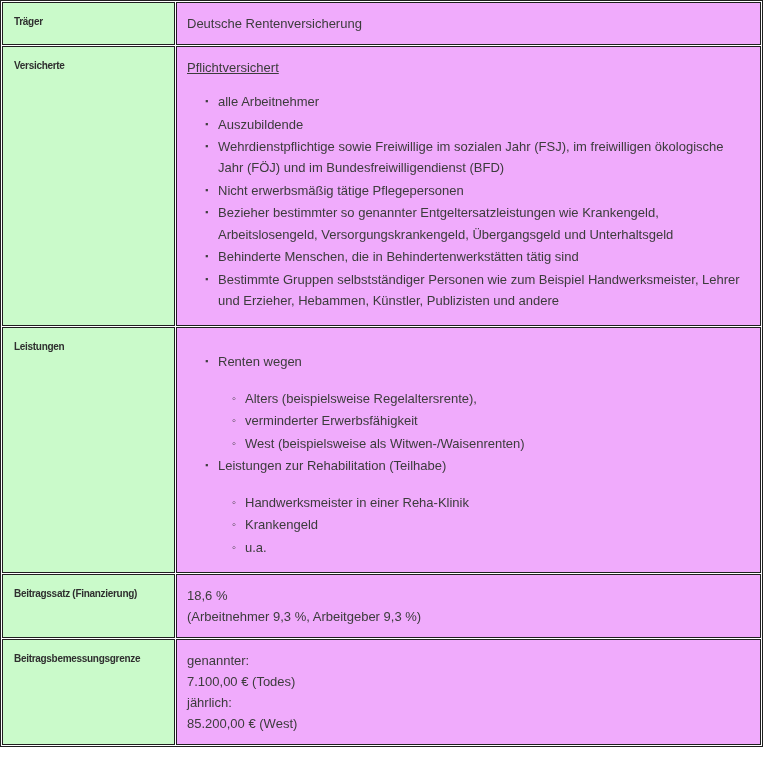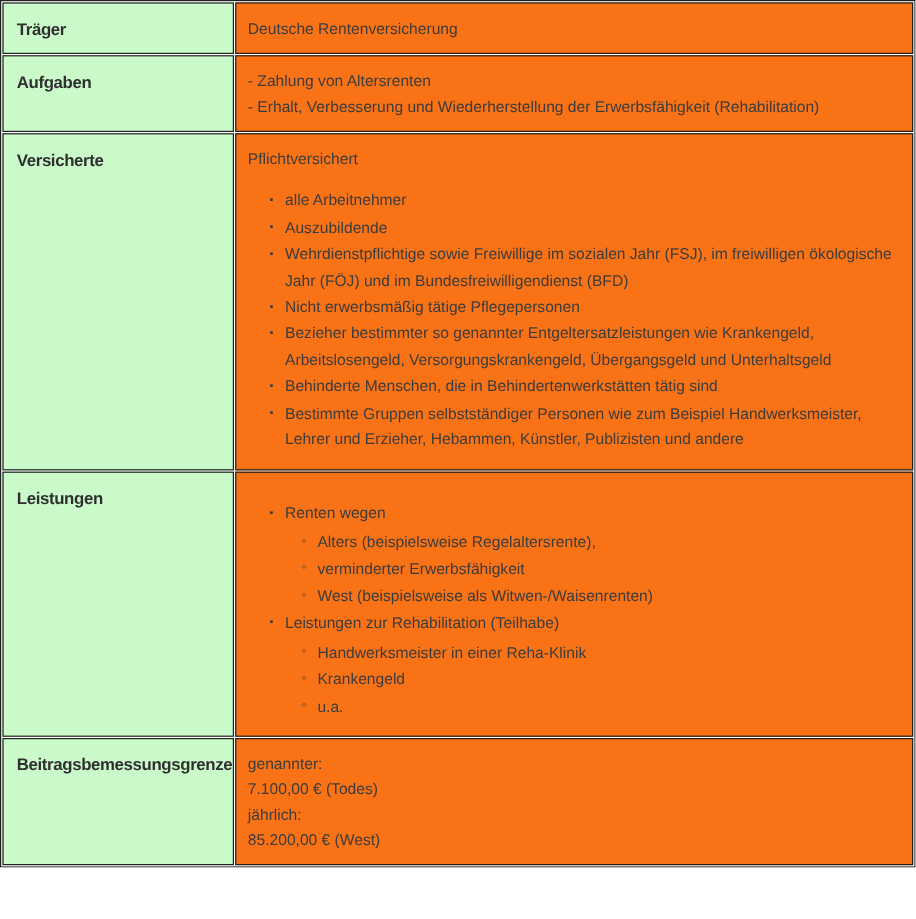--- a/index.html
+++ b/index.html
@@ -25,44 +25,45 @@
   }
   td{
     border:1px solid var(--grid);
     vertical-align:top;
   }
   td.label{
     width:173px;
     background:var(--green);
     color:var(--label-text);
     font-weight:bold;
-    font-size:14px;
+    font-size:10px;
     letter-spacing:-0.3px;
-    padding:13px 0 12px 11px;
+    padding:13px 18px 12px 11px;
     white-space:nowrap;
     overflow:hidden;
   }
   td.content{
-    background:#f97316;
+    background:#f0abfc;
     padding:10px 14px 10px 10px;
   }
   td.content p{
     margin:0;
     line-height:1.62;
   }
   td.content p.underl{
+    text-decoration:underline;
   }
   ul.l1{
     list-style:none;
     margin:13px 0 4px 0;
     padding:0 0 0 31px;
   }
   ul.l2{
     list-style:none;
-    margin:3px 0 1px 0;
+    margin:15px 0 1px 0;
     padding:0 0 0 27px;
   }
   li{
     position:relative;
     line-height:1.65;
     margin:0 0 1px 0;
   }
   li.li1::before{
     content:"▪";
     position:absolute;
@@ -91,27 +92,20 @@
 <body>
 
 <table class="info-table">
   <tbody>
       <tr class="r0">
         <td class="label">Träger</td>
         <td class="content">
           <p class="line">Deutsche Rentenversicherung</p>
         </td>
       </tr>
-      <tr class="r1">
-        <td class="label">Aufgaben</td>
-        <td class="content">
-          <p class="line">- Zahlung von Altersrenten</p>
-          <p class="line">- Erhalt, Verbesserung und Wiederherstellung der Erwerbsfähigkeit (Rehabilitation)</p>
-        </td>
-      </tr>
       <tr class="r2">
         <td class="label">Versicherte</td>
         <td class="content">
           <p class="underl">Pflichtversichert</p>
           <ul class="l1">
             <li class="li1">alle Arbeitnehmer</li>
             <li class="li1">Auszubildende</li>
             <li class="li1">Wehrdienstpflichtige sowie Freiwillige im sozialen Jahr (FSJ), im freiwilligen ökologische Jahr (FÖJ) und im Bundesfreiwilligendienst (BFD)</li>
             <li class="li1">Nicht erwerbsmäßig tätige Pflegepersonen</li>
             <li class="li1">Bezieher bestimmter so genannter Entgeltersatzleistungen wie Krankengeld, Arbeitslosengeld, Versorgungskrankengeld, Übergangsgeld und Unterhaltsgeld</li>
@@ -130,20 +124,27 @@
                 <li class="li2">West (beispielsweise als Witwen-/Waisenrenten)</li>
               </ul></li>
             <li class="li1">Leistungen zur Rehabilitation (Teilhabe)<ul class="l2">
                 <li class="li2">Handwerksmeister in einer Reha-Klinik</li>
                 <li class="li2">Krankengeld</li>
                 <li class="li2">u.a.</li>
               </ul></li>
           </ul>
         </td>
       </tr>
+      <tr class="r4">
+        <td class="label">Beitragssatz (Finanzierung)</td>
+        <td class="content">
+          <p class="line">18,6 %</p>
+          <p class="line">(Arbeitnehmer 9,3 %, Arbeitgeber 9,3 %)</p>
+        </td>
+      </tr>
       <tr class="r5">
         <td class="label">Beitragsbemessungsgrenze</td>
         <td class="content">
           <p class="line">genannter:</p>
           <p class="line">7.100,00 € (Todes)</p>
           <p class="line">jährlich:</p>
           <p class="line">85.200,00 € (West)</p>
         </td>
       </tr>
     </tbody>

